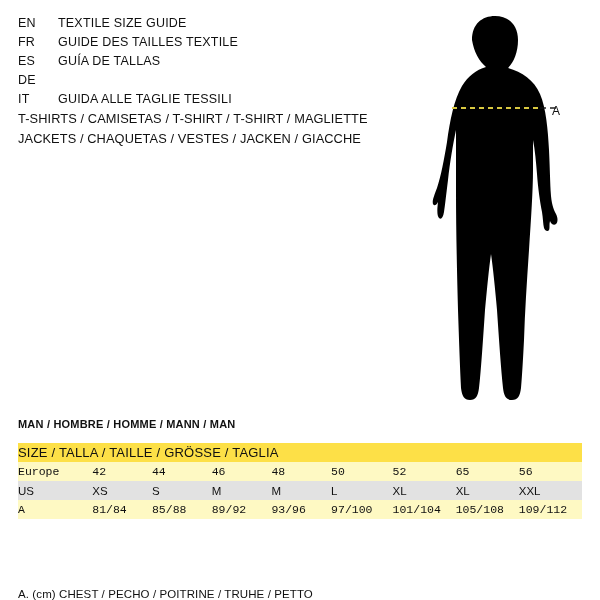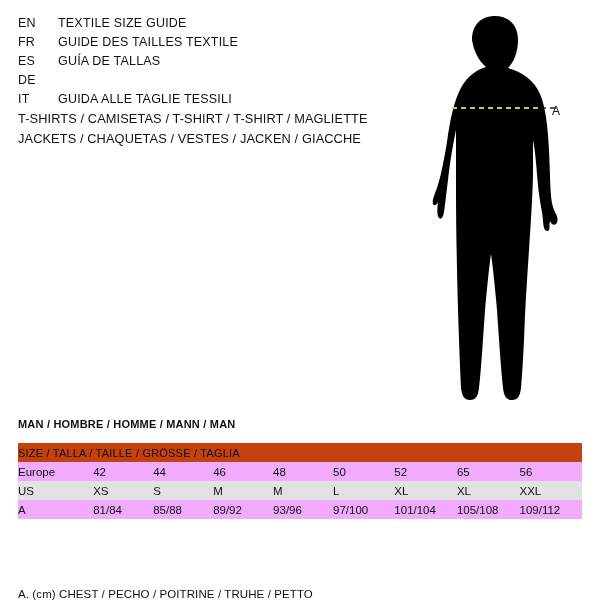--- a/index.html
+++ b/index.html
@@ -97,29 +97,30 @@
     font-size: 11.5px;
   }
   table.size-table td {
     padding: 0;
     height: 19px;
     vertical-align: middle;
     color: #111;
     text-align: left;
   }
   tr.row-header td {
-    background: #c2410c;
-    font-size: 11px;
+    background: #fde047;
+    font-size: 13px;
     letter-spacing: 0.2px;
   }
   tr.row-shade td {
     background: #e2e2e2;
   }
   tr.row-plain td {
-    background: #f0abfc;
+    background: #fef9c3;
+    font-family: Liberation Mono, monospace;
   }
   td.label-col {
     width: 85px;
     padding-left: 2px;
   }
   td.v {
     width: 68px;
   }
   .footnote {
     position: absolute;

